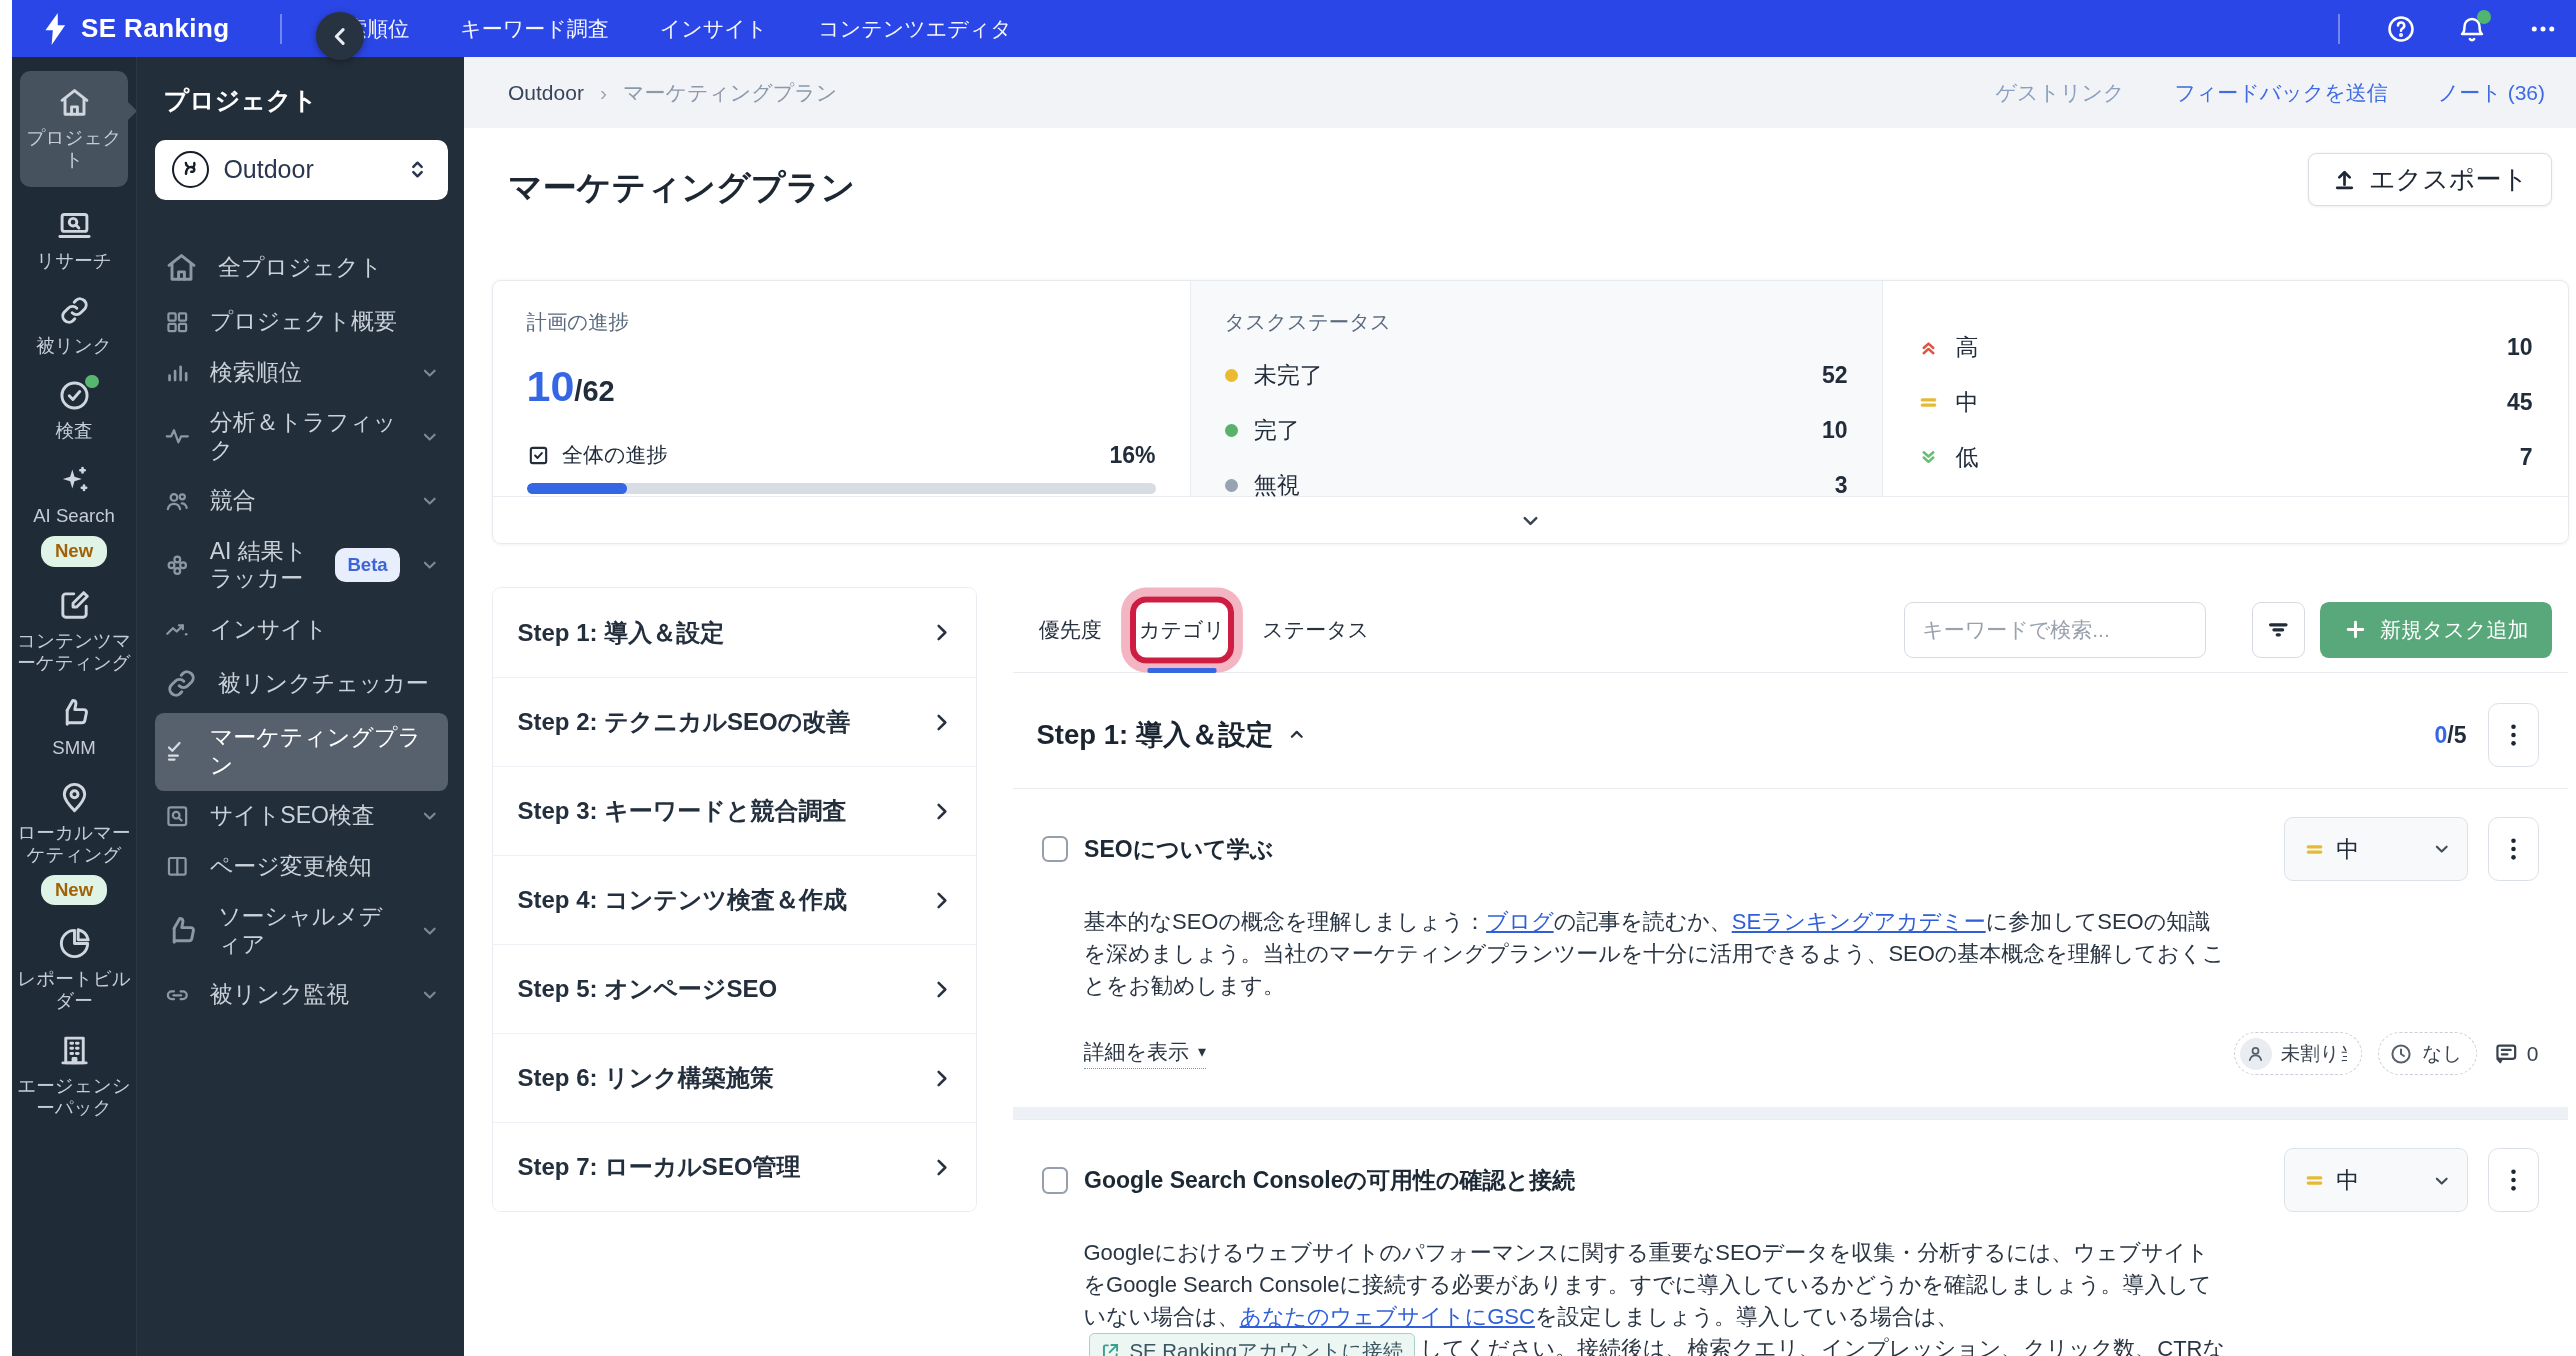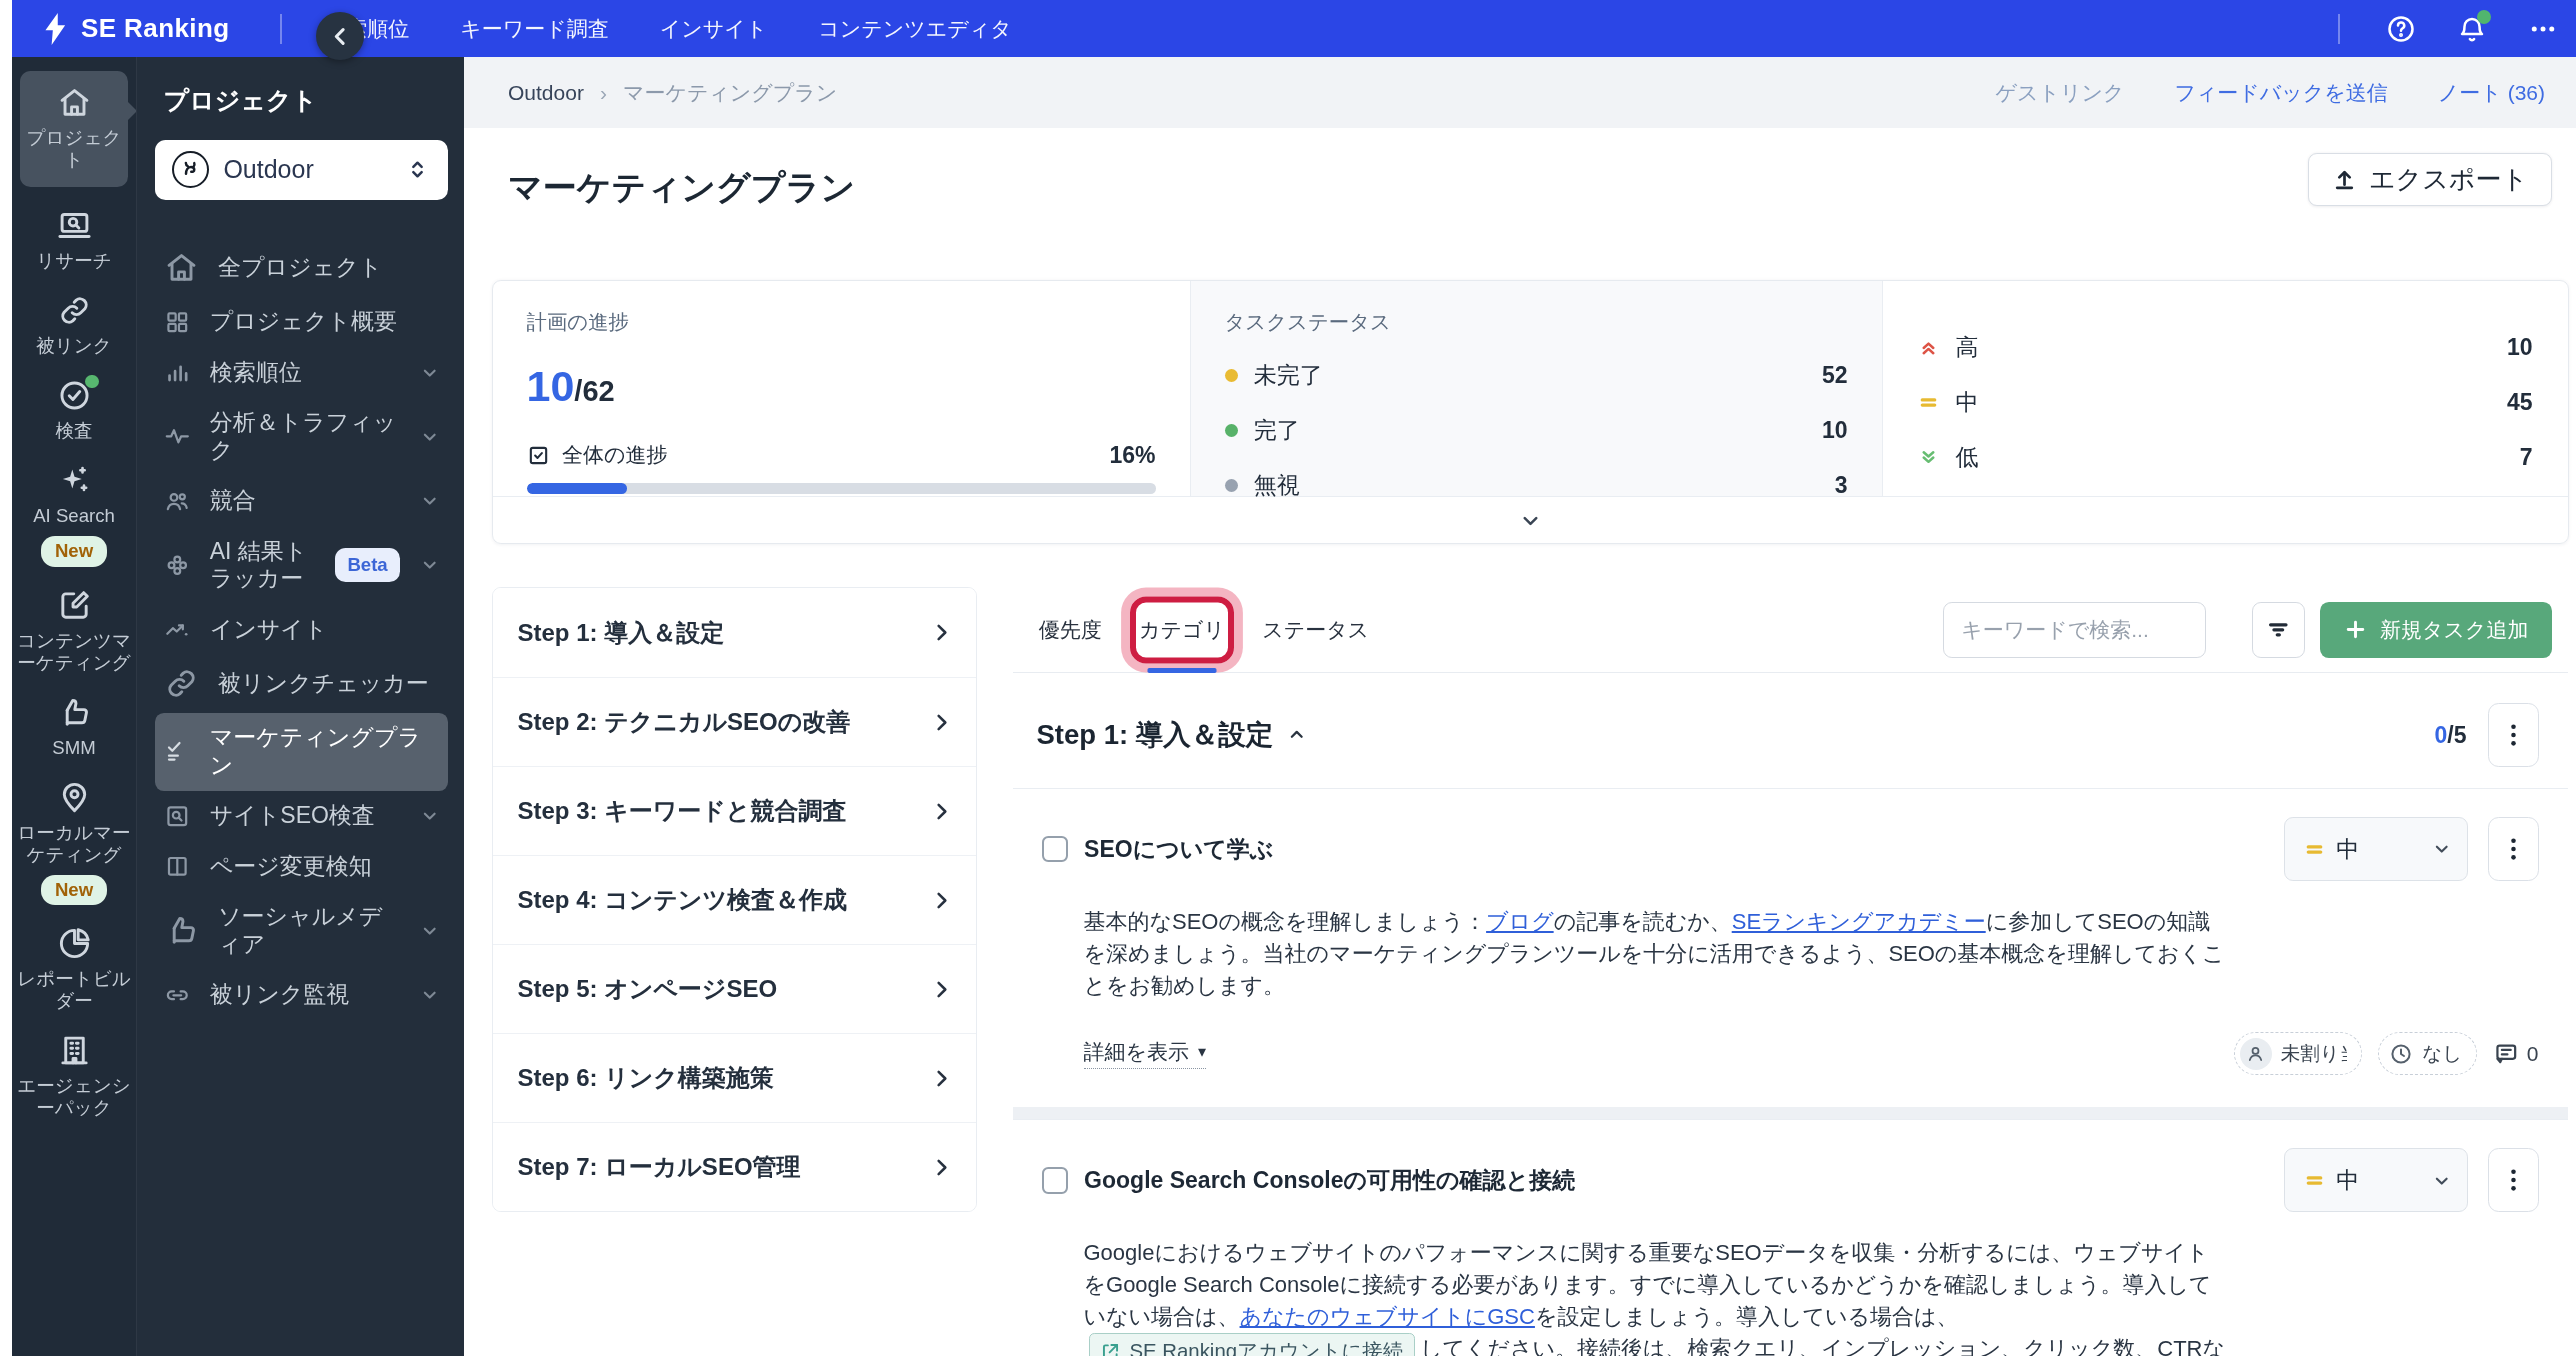--- a/index.html
+++ b/index.html
@@ -120,21 +120,21 @@
   .tasks { width:1555px; background:#fff; }
   .tabsrow { height:86px; display:flex; align-items:center; padding:0 16px 0 21px;
              border-bottom:0.9px solid #e8ecf1; position:relative; }
   .tab { position:relative; font-size:21px; color:#29323f; margin-right:26.6px; padding:0 5.3px;
          cursor:pointer; height:100%; display:flex; align-items:center; }
   .tab.active::after { content:""; position:absolute; left:50%; transform:translateX(-50%); bottom:-0.9px;
                        width:69px; height:5.3px; background:#3566e3; border-radius:1.8px; }
   .tab .ring { position:absolute; left:50%; top:50%; transform:translate(-50%,-50%); width:104px;
                height:67px; border:6.2px solid #ce1d42; border-radius:16px;
                box-shadow:0 0 0 8.9px rgba(240,153,170,.72), inset 0 0 0 3.5px #fff; pointer-events:none; }
-  .search-box { margin-left:auto; width:263px; height:56px; border:1.8px solid #d5dae1; border-radius:8.9px;
+  .search-box { margin-left:auto; width:302px; height:56px; border:1.8px solid #d5dae1; border-radius:8.9px;
                 padding:0 17.7px; font-size:21px; color:#404040; font-family:inherit; background:#fff; }
   .search-box::placeholder { color:#98a1ad; }
   .filter-btn { margin-left:46px; width:53px; height:56px; border:1.8px solid #d5dae1; border-radius:8.9px;
                 background:#fff; display:flex; align-items:center; justify-content:center;
                 color:#222b37; cursor:pointer; }
   .add-btn { margin-left:15px; height:56px; padding:0 23px; border:none; border-radius:8.9px;
              background:#58a87b; color:#fff; font-size:21px; display:flex; align-items:center; gap:12.4px;
              cursor:pointer; font-family:inherit; }
 
   .sec-head { display:flex; align-items:center; padding:30px 29px 21px 24px; }

